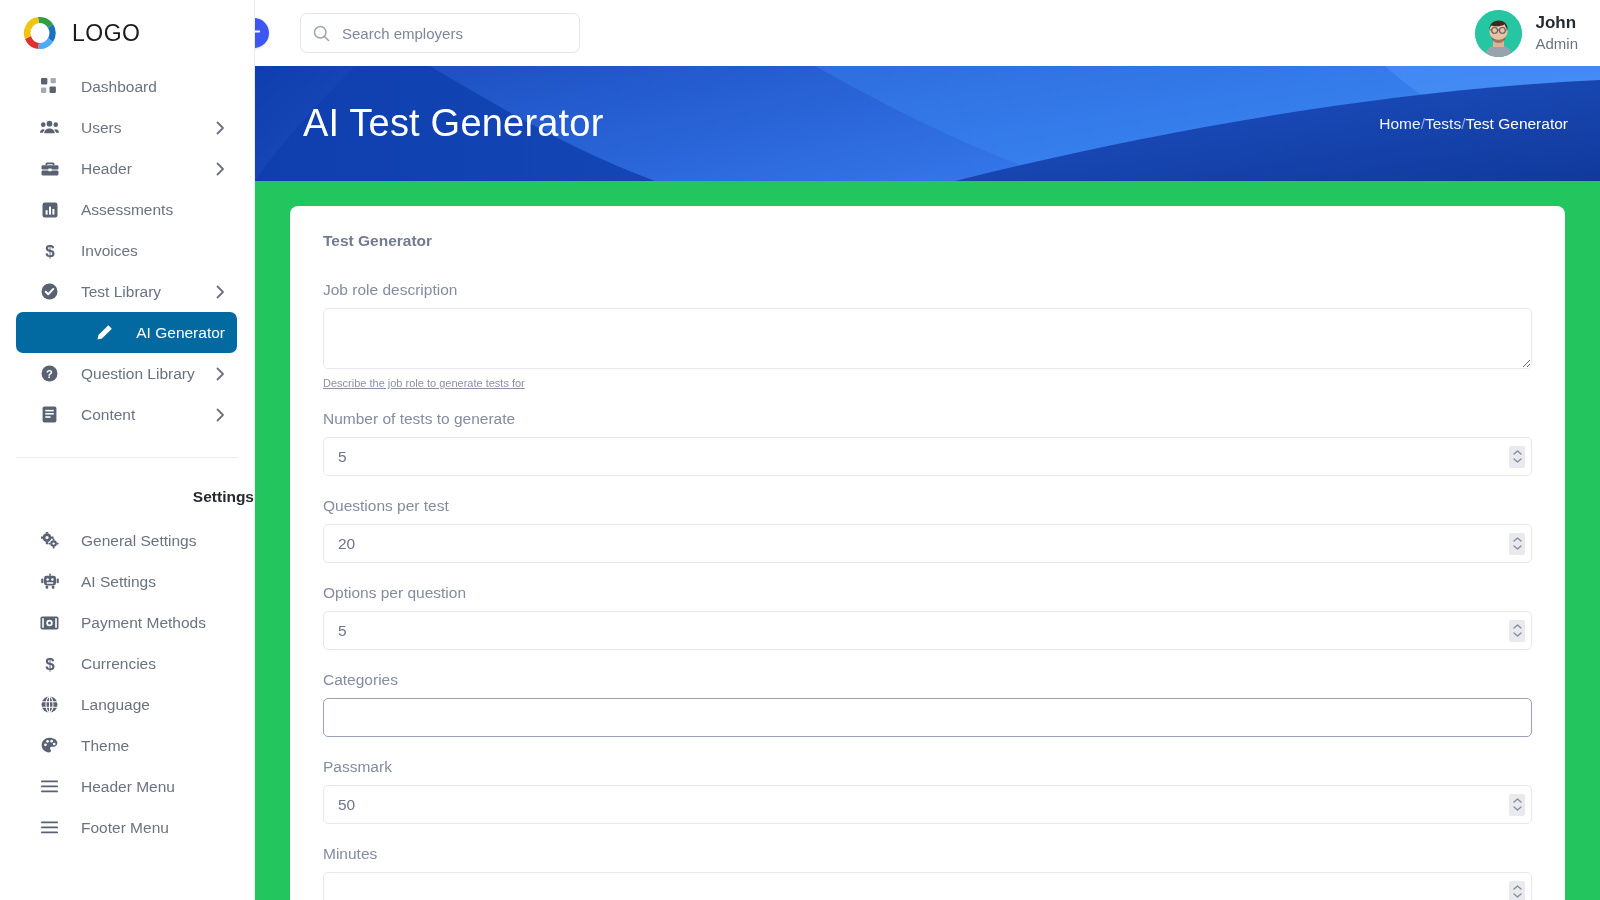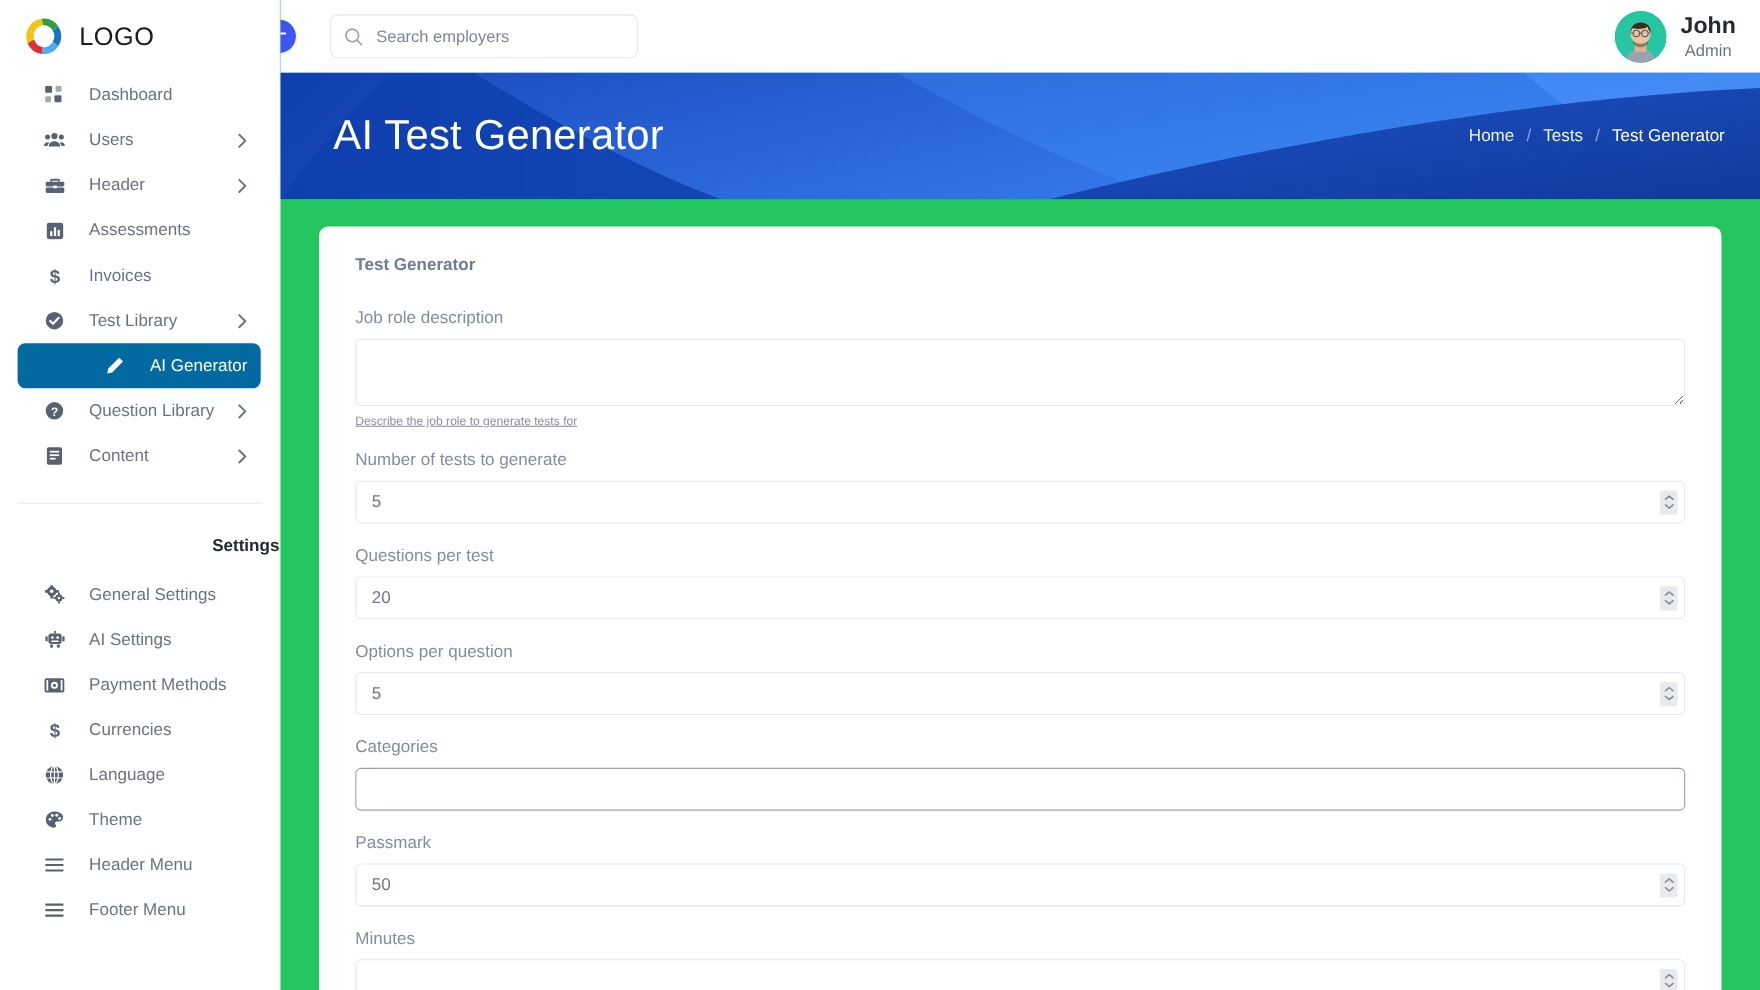--- a/index.html
+++ b/index.html
@@ -93,38 +93,38 @@
   .search-input::placeholder { color: #7e869a; }
   .user-area {
     margin-left: auto; margin-right: 22px;
     display: flex; align-items: center; gap: 13px; cursor: pointer;
   }
   .avatar {
     width: 47px; height: 47px; border-radius: 50%;
     background: #26c6a2; position: relative; overflow: hidden; flex: 0 0 47px;
   }
   .user-meta { line-height: 1.3; }
-  .user-name { font-size: 21px; font-weight: 700; color: #252a31; }
+  .user-name { font-size: 17px; font-weight: 700; color: #252a31; }
   .user-role { font-size: 15px; color: #6b7280; text-align: center; }
 
   
   .hero {
     height: 115px; position: relative; overflow: hidden;
     background: #0b3fae;
     display: flex; align-items: center;
   }
   .hero svg.bg { position: absolute; inset: 0; width: 100%; height: 100%; }
   .hero-title {
     position: relative; z-index: 2;
     margin-left: 48px;
     color: #ffffff; font-size: 38px; font-weight: 400; letter-spacing: .2px;
   }
   .breadcrumb {
     position: relative; z-index: 2; margin-left: auto; margin-right: 32px;
-    display: flex; align-items: center; gap: 11px;
+    display: flex; align-items: center; 
     font-size: 15.5px;
   }
   .breadcrumb a { color: #eef2ff; text-decoration: none; cursor: pointer; }
   .breadcrumb .sep { color: #8fa6d8; }
   .breadcrumb .current { color: #ffffff; }
 
   
   .content { padding: 25px 35px 0 35px; height: calc(900px - 66px - 115px); overflow: hidden; }
   .card {
     background: #ffffff; border-radius: 8px;

